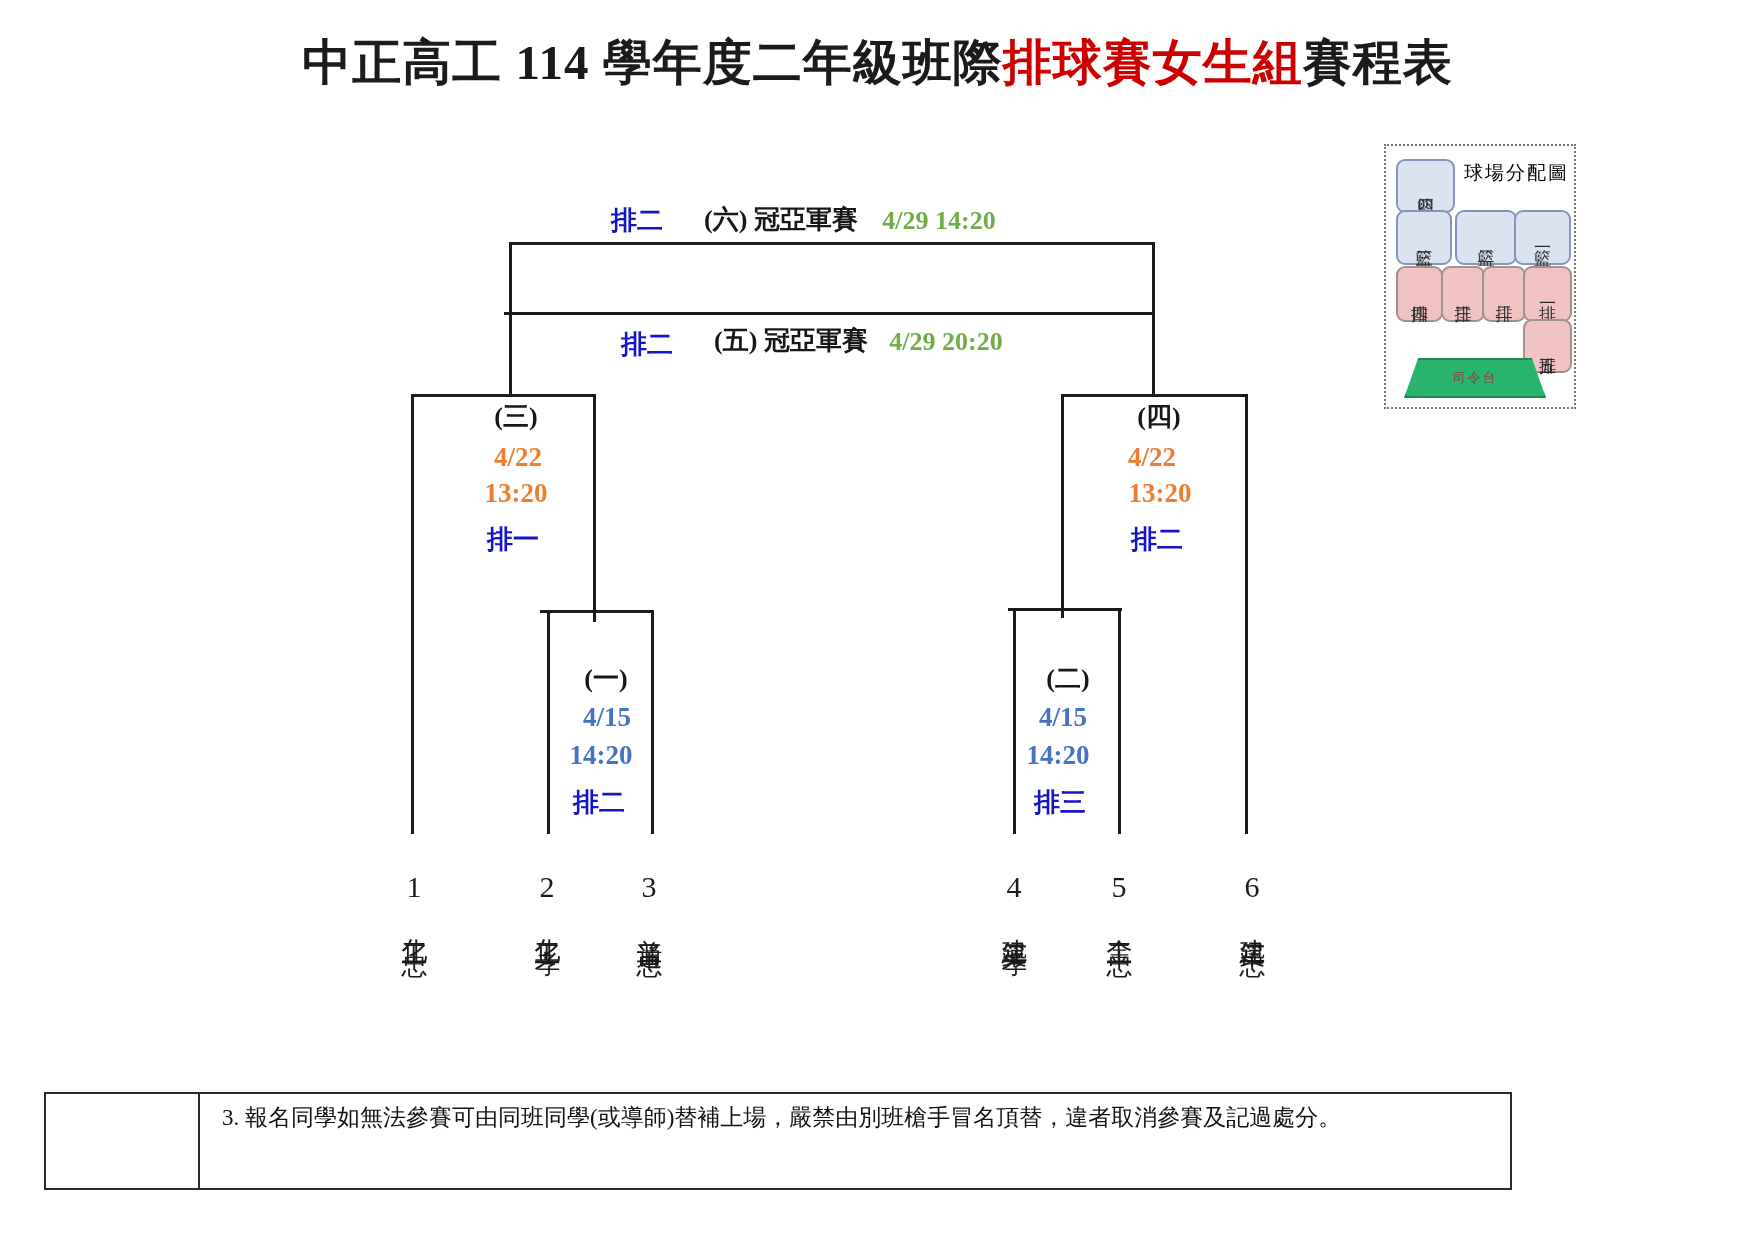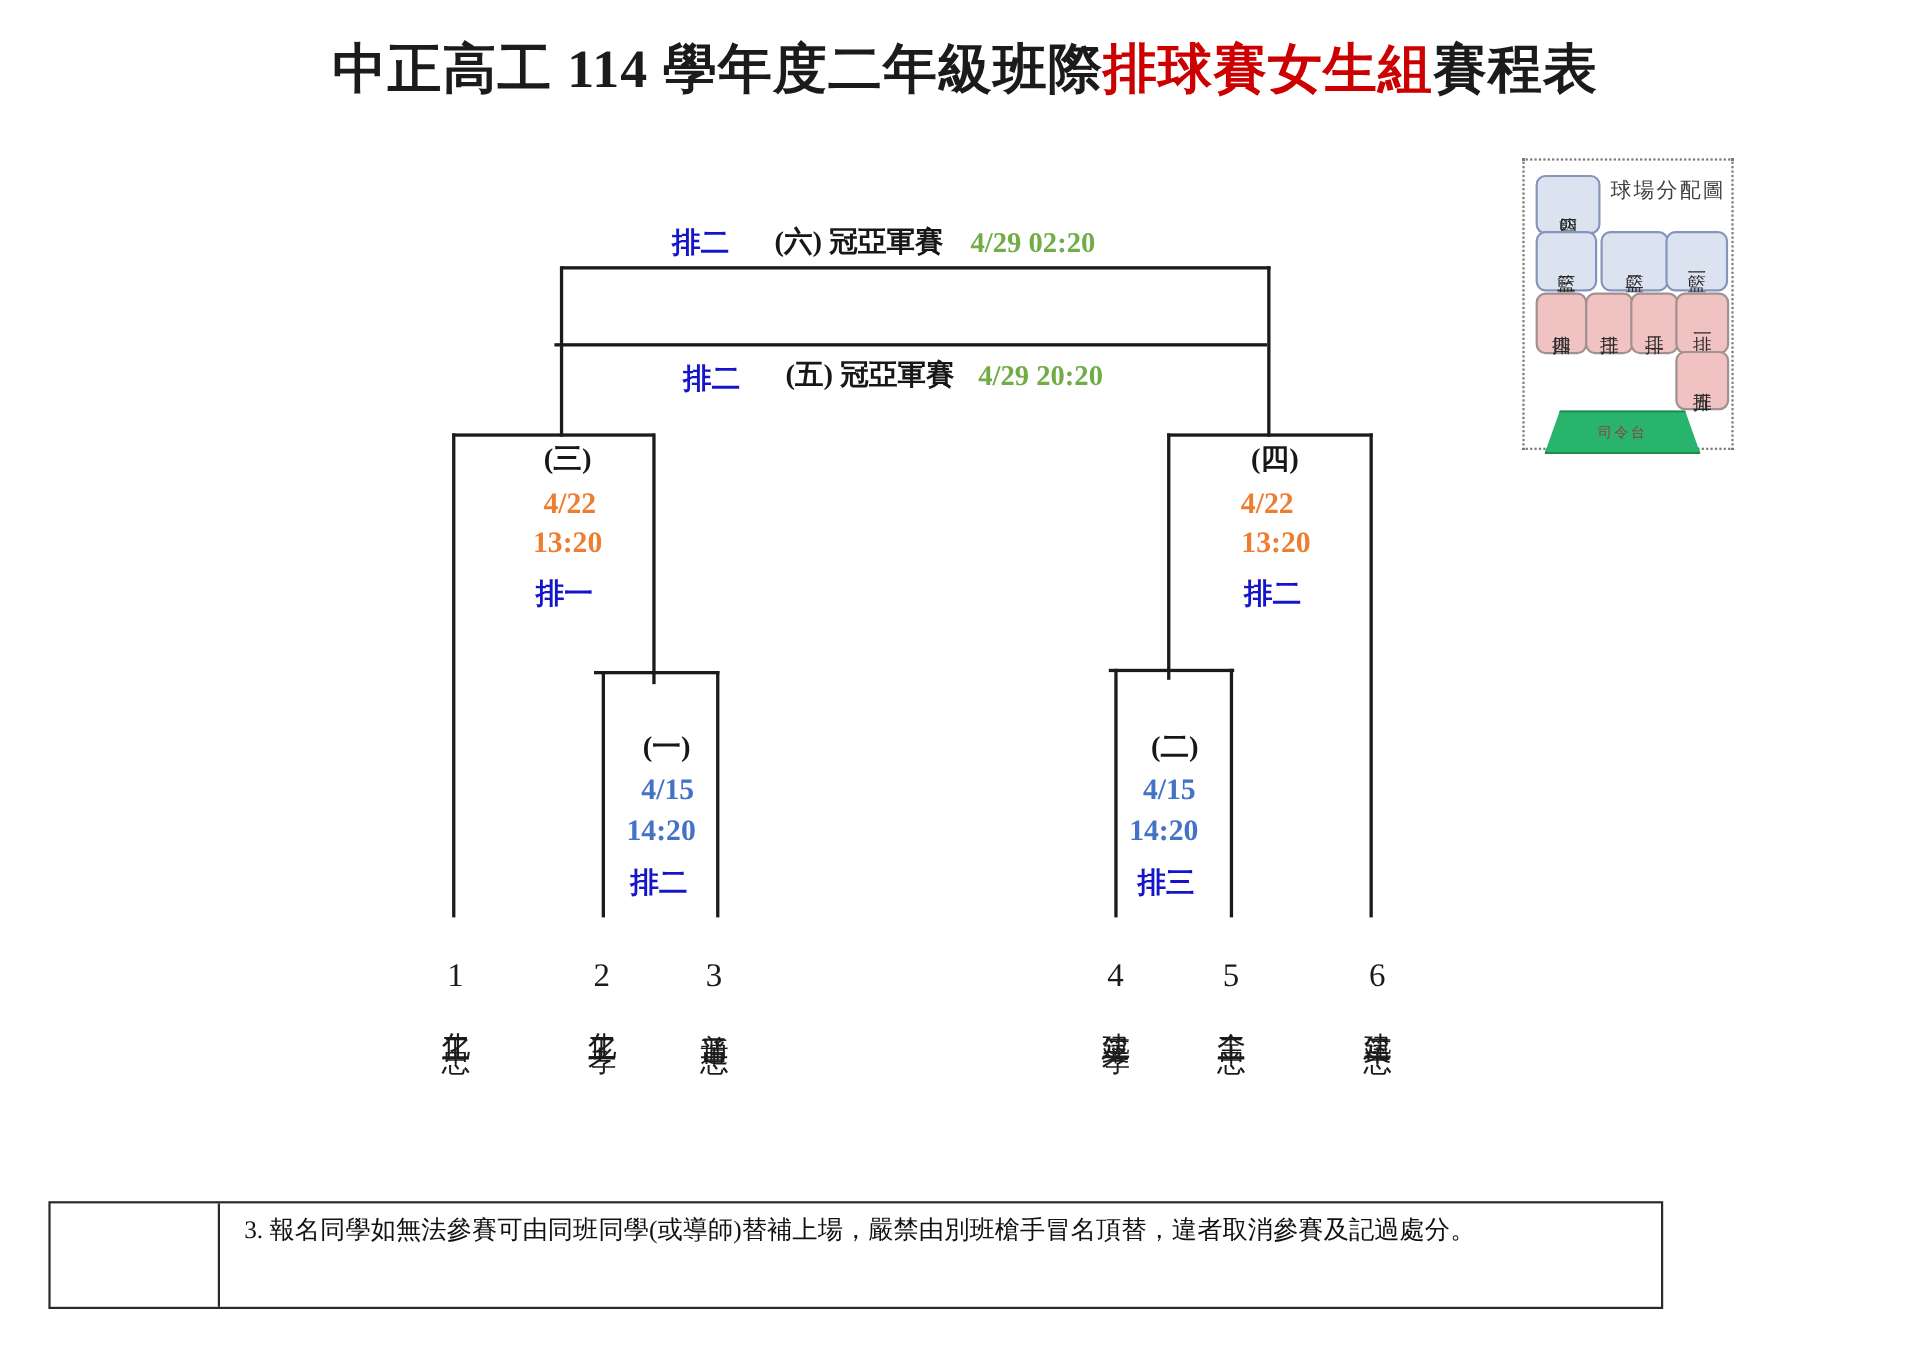--- a/index.html
+++ b/index.html
@@ -27,26 +27,26 @@
   .black{color:#171717;}
 
   
   .team-num{position:absolute;transform:translateX(-50%);font-size:30px;}
   .team-name{position:absolute;transform:translateX(-50%);font-size:26px;
              writing-mode:vertical-lr;text-orientation:upright;letter-spacing:4px;line-height:1;}
 
   
   .map{position:absolute;left:1384px;top:144px;width:188px;height:261px;
        border:2px dotted #777;background:#fff;}
-  .map-title{position:absolute;right:5px;top:14px;font-size:19px;letter-spacing:2px;color:#404040;}
+  .map-title{position:absolute;right:5px;top:14px;font-size:19px;letter-spacing:2px;color:#000000;}
   .cbox{position:absolute;border-radius:9px;display:flex;align-items:center;justify-content:center;
         font-size:17px;writing-mode:vertical-lr;text-orientation:upright;letter-spacing:2px;color:#2a2a2a;}
   .cblue{background:#dce3f0;border:2px solid#8595ba;}
   .cpink{background:#f0c2c2;border:2px solid #a09090;}
-  .stage{position:absolute;left:18px;top:227px;width:142px;height:40px;background:#28b46c;
+  .stage{position:absolute;left:18px;top:212px;width:142px;height:40px;background:#28b46c;
          clip-path:polygon(10% 0,90% 0,100% 100%,0 100%);
          box-shadow:inset 0 0 0 2px #1a8c50;
          display:flex;align-items:center;justify-content:center;
          font-size:13px;color:#8a4438;letter-spacing:2px;}
 
   
   .notes{position:absolute;left:44px;top:1092px;width:1464px;height:94px;border:2px solid #2a2a2a;}
   .notes-divider{position:absolute;left:152px;top:0;bottom:0;width:2px;background:#2a2a2a;}
   .notes-header{position:absolute;left:0;top:6px;width:152px;text-align:center;color:#cc0000;
                 font-size:27px;font-weight:bold;line-height:38px;}
@@ -76,21 +76,21 @@
   <div class="vl" style="left:593px;top:394px;height:228px;"></div>
   <div class="vl" style="left:547px;top:610px;height:224px;"></div>
   <div class="vl" style="left:651px;top:610px;height:224px;"></div>
   <div class="vl" style="left:1061px;top:394px;height:224px;"></div>
   <div class="vl" style="left:1013px;top:608px;height:226px;"></div>
   <div class="vl" style="left:1118px;top:608px;height:226px;"></div>
   <div class="vl" style="left:1245px;top:394px;height:440px;"></div>
 
   <div class="lbl f26 blue" style="left:637px;top:206px;">排二</div>
   <div class="lbl f26 black" style="left:781px;top:205px;">(六) 冠亞軍賽</div>
-  <div class="lbl f26 green" style="left:939px;top:206px;">4/29 02:20</div>
+  <div class="lbl f26 green" style="left:939px;top:206px;">4/29 14:20</div>
 
   <div class="lbl f26 blue" style="left:647px;top:330px;">排二</div>
   <div class="lbl f26 black" style="left:791px;top:326px;">(五) 冠亞軍賽</div>
   <div class="lbl f26 green" style="left:946px;top:327px;">4/29 20:20</div>
 
   <div class="lbl f26 black" style="left:516px;top:402px;">(三)</div>
   <div class="lbl f27 orange" style="left:518px;top:442px;">4/22</div>
   <div class="lbl f27 orange" style="left:516px;top:478px;">13:20</div>
   <div class="lbl f26 blue" style="left:513px;top:525px;">排一</div>
 

